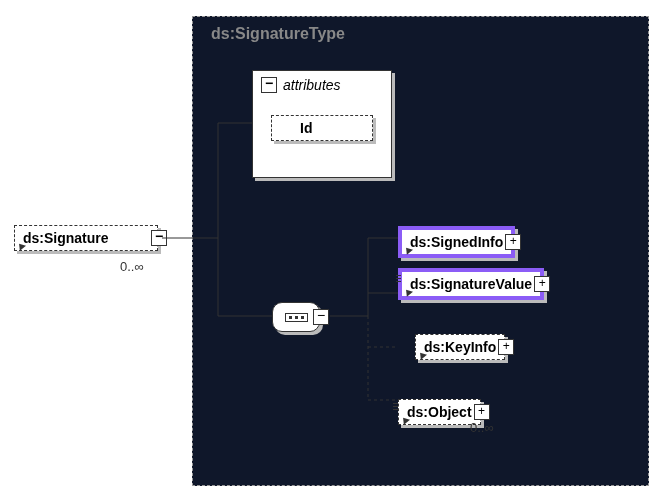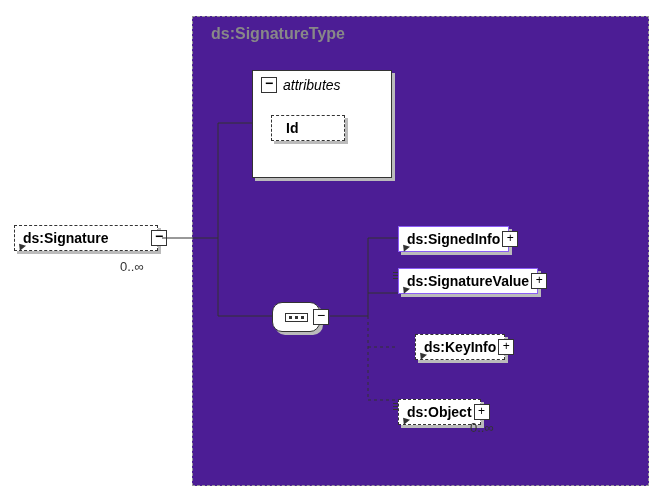--- a/index.html
+++ b/index.html
@@ -16,35 +16,35 @@
     position: relative;
     width: 666px;
     height: 504px;
   }
   .type-box {
     position: absolute;
     left: 192px;
     top: 16px;
     width: 455px;
     height: 468px;
-    background: #4c1d95;
+    background: #0f172a;
     border: 1px dashed #999;
   }
   .type-title {
     position: absolute;
     top: 8px;
     left: 18px;
     color: #888;
     font-weight: bold;
     font-size: 16px;
   }
   .elem-box {
     position: absolute;
     background: #fff;
-    border: 1px solid #8b5cf6;
+    border: 4px solid #8b5cf6;
     padding: 4px 8px;
     font-weight: bold;
     box-shadow: 3px 3px 0 #bbb;
   }
   .elem-box.dashed {
     border: 1px dashed #333;
   }
   .corner-arrow {
     position: absolute;
     left: 2px;
@@ -107,21 +107,21 @@
     border: 1px solid #333;
     margin-right: 6px;
     line-height: 10px;
     text-align: center;
     font-size: 14px;
     font-style: normal;
     font-weight: bold;
   }
   .attr-id {
     margin: 16px 18px;
-    padding: 4px 14px;
+    padding: 4px 28px;
     border: 1px dashed #333;
     box-shadow: 3px 3px 0 #bbb;
     font-weight: bold;
     width: 44px;
   }
   .sequence {
     position: absolute;
     left: 272px;
     top: 302px;
     width: 46px;

